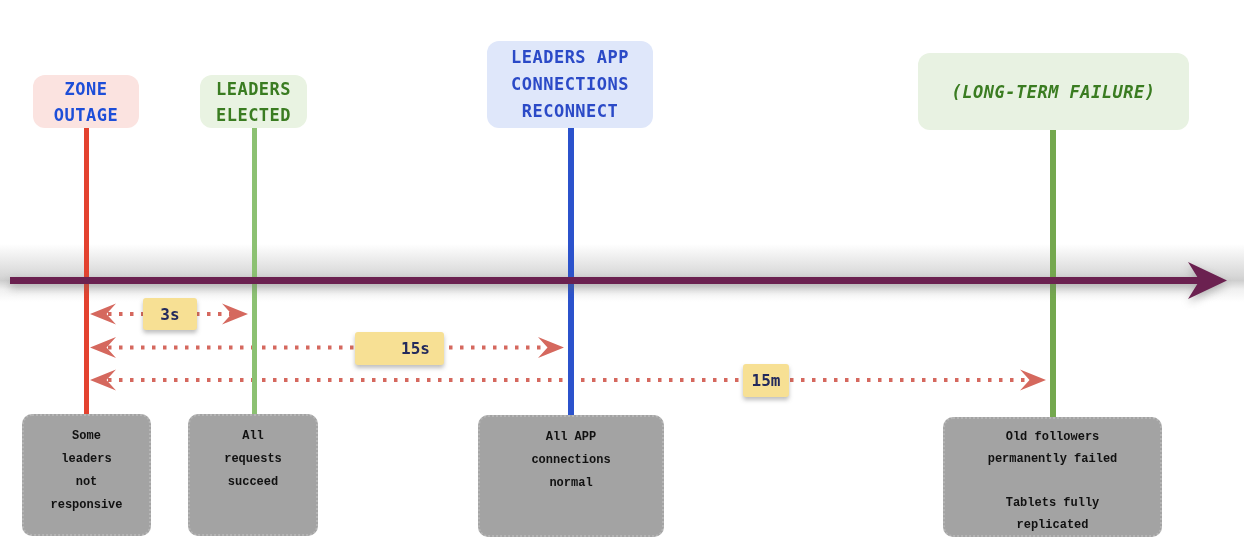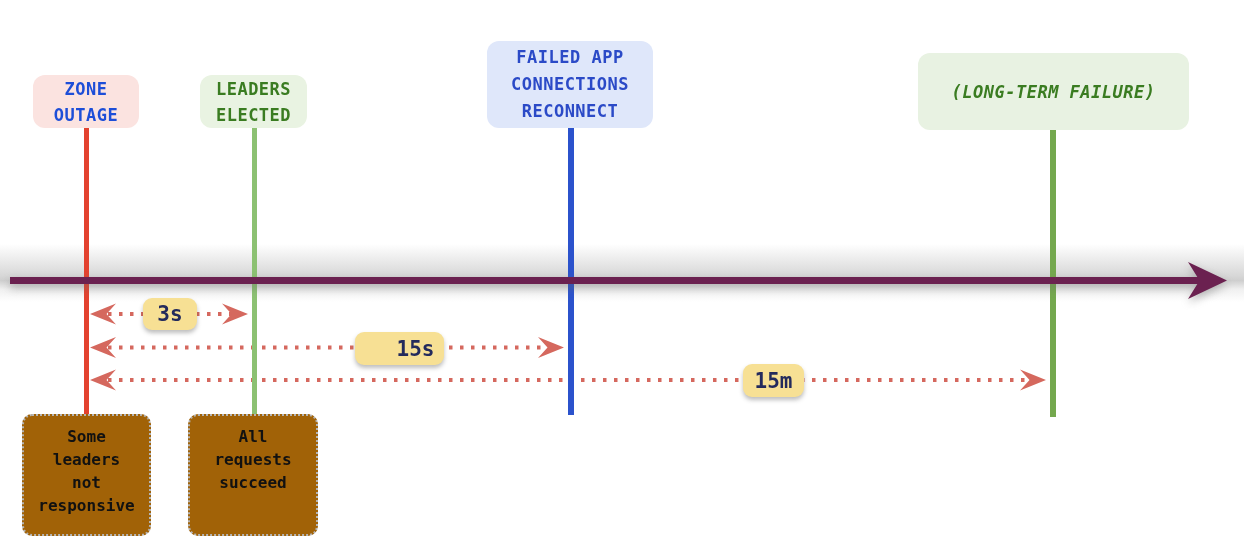--- a/index.html
+++ b/index.html
@@ -51,47 +51,48 @@
   .e1 { left: 33px;  top: 75px; width: 106px; height: 53px; color: #1d4ed8; background: #fbe3e0; line-height: 26px; }
   .e2 { left: 200px; top: 75px; width: 107px; height: 53px; color: #3a7c21; background: #e9f3e2; line-height: 26px; }
   .e3 { left: 487px; top: 41px; width: 166px; height: 87px; color: #2b4ac7; background: #dfe7fa; line-height: 27px; }
   .e4 { left: 918px; top: 53px; width: 271px; height: 77px; color: #3a7c21; background: #e8f2e2; line-height: 24px; }
   .e4 .it { font-style: italic; }
 
   
   .badge {
     position: absolute;
     background: #f7e094;
-    border-radius: 9px;
+    border-radius: 3px;
     color: #232a5c;
     font-weight: bold;
-    font-size: 21px;
+    font-size: 16px;
     display: flex;
     align-items: center;
     justify-content: center;
     box-shadow: 0 3px 4px rgba(70,70,70,0.35);
   }
   .b1 { left: 143px; top: 298px; width: 54px; height: 32px; }
   .b2 { left: 355px; top: 332px; width: 57px; height: 33px; padding-left: 32px; }
-  .b3 { left: 743px; top: 364px; width: 61px; height: 33px; }
+  .b3 { left: 743px; top: 364px; width: 46px; height: 33px; }
 
   
   .note {
     position: absolute;
     box-sizing: border-box;
     border: 2px dotted #b5b5b5;
     border-radius: 10px;
-    background: #a16207;
+    background: #a3a3a3;
     color: #111111;
     font-weight: bold;
-    font-size: 16px;
+    font-size: 12px;
     line-height: 23px;
     text-align: center;
     white-space: pre-line;
     padding-top: 9px;
+    font-family: Liberation Mono, monospace;
   }
   .n1 { left: 22px;  top: 414px; width: 129px; height: 122px; }
   .n2 { left: 188px; top: 414px; width: 130px; height: 122px; text-align: center; }
   .n3 { left: 478px; top: 415px; width: 186px; height: 122px; }
   .n4 { left: 943px; top: 417px; width: 219px; height: 120px; line-height: 22px; padding-top: 7px; }
 </style>
 </head>
 <body>
 
 <div class="canvas">
@@ -121,32 +122,40 @@
 
   <svg class="layer timeline-layer" viewBox="0 0 1252 557">
     <rect x="10" y="277" width="1190" height="7" fill="#6b2150"></rect>
     <path d="M1227,280.5 L1188,262 L1199.5,280.5 L1188,299 Z" fill="#6b2150"></path>
   </svg>
 
   <div class="event-label e1">ZONE
 OUTAGE</div>
   <div class="event-label e2">LEADERS
 ELECTED</div>
-  <div class="event-label e3">FAILED APP
+  <div class="event-label e3">LEADERS APP
 CONNECTIONS
 RECONNECT</div>
   <div class="event-label e4">
     <span class="it">(LONG-TERM FAILURE)</span>
   </div>
 
   <div class="badge b1">3s</div>
   <div class="badge b2">15s</div>
   <div class="badge b3">15m</div>
 
   <div class="note n1">Some
 leaders
 not
 responsive</div>
   <div class="note n2">All
 requests
 succeed</div>
+  <div class="note n3">All APP
+connections
+normal</div>
+  <div class="note n4">Old followers
+permanently failed
+
+Tablets fully
+replicated</div>
 
 </div>
 
 </body></html>

